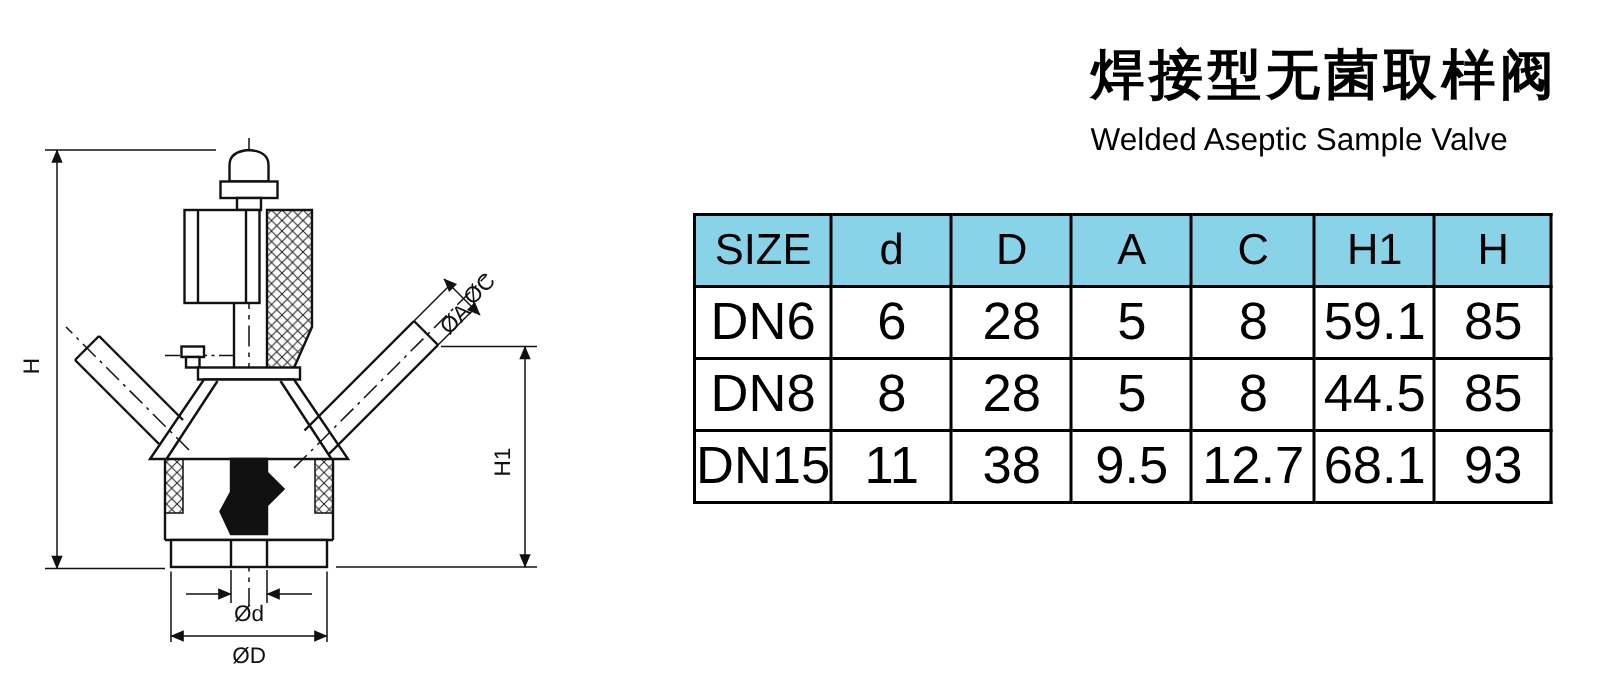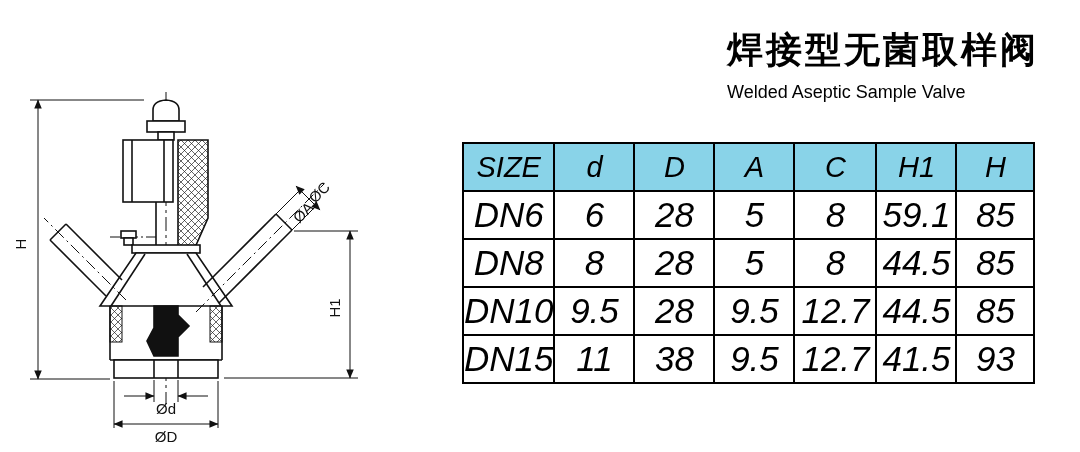--- a/index.html
+++ b/index.html
@@ -9,25 +9,25 @@
     background: #ffffff; color: #000;
     font-family: "Liberation Sans", sans-serif;
     position: relative; overflow: hidden;
   }
   .page { position: relative; width: 1080px; height: 452px; }
 
   svg.drawing { position: absolute; left: 6px; top: 0; }
 
   .titles { position: absolute; left: 727px; top: 26px; }
   .title-zh { font-size: 36px; font-weight: bold; letter-spacing: 3px; }
-  .title-en { font-size: 18px; margin-top: 7px; }
+  .title-en { font-size: 21px; margin-top: 7px; }
 
   table.spec {
     position: absolute; left: 462px; top: 142px;
-    border-collapse: collapse; table-layout: fixed; font-style: italic;
+    border-collapse: collapse; table-layout: fixed;
   }
   .spec th, .spec td {
     border: 2px solid #000; text-align: center; vertical-align: middle;
     height: 48px; padding: 0; font-size: 35px; font-weight: normal;
   }
   .spec th { background: var(--header-bg, #89d3e8); font-size: 29px; }
 </style>
 </head>
 <body>
 
@@ -162,32 +162,23 @@
       <tr>
         <td>DN8</td>
         <td>8</td>
         <td>28</td>
         <td>5</td>
         <td>8</td>
         <td>44.5</td>
         <td>85</td>
       </tr>
       <tr>
-        <td>DN10</td>
-        <td>9.5</td>
-        <td>28</td>
-        <td>9.5</td>
-        <td>12.7</td>
-        <td>44.5</td>
-        <td>85</td>
-      </tr>
-      <tr>
         <td>DN15</td>
         <td>11</td>
         <td>38</td>
         <td>9.5</td>
         <td>12.7</td>
-        <td>41.5</td>
+        <td>68.1</td>
         <td>93</td>
       </tr>
     </tbody>
   </table>
 </div>
 
 </body></html>

